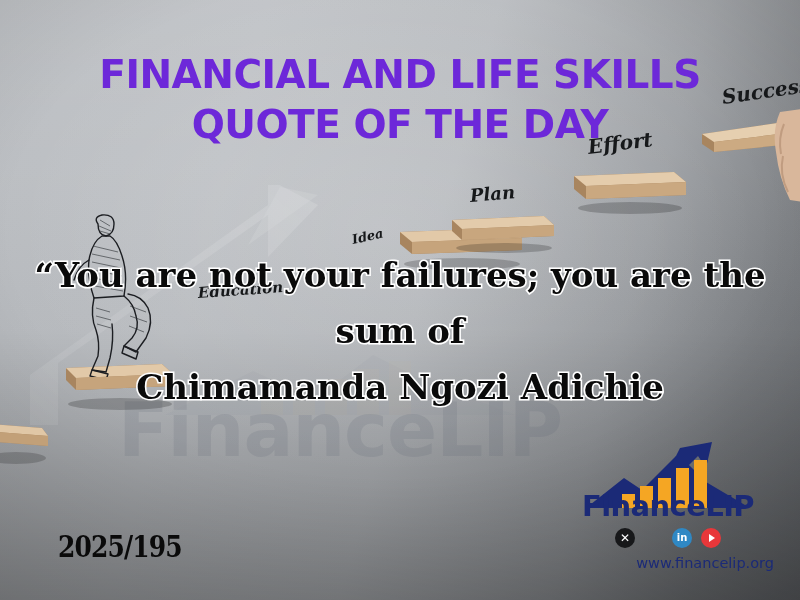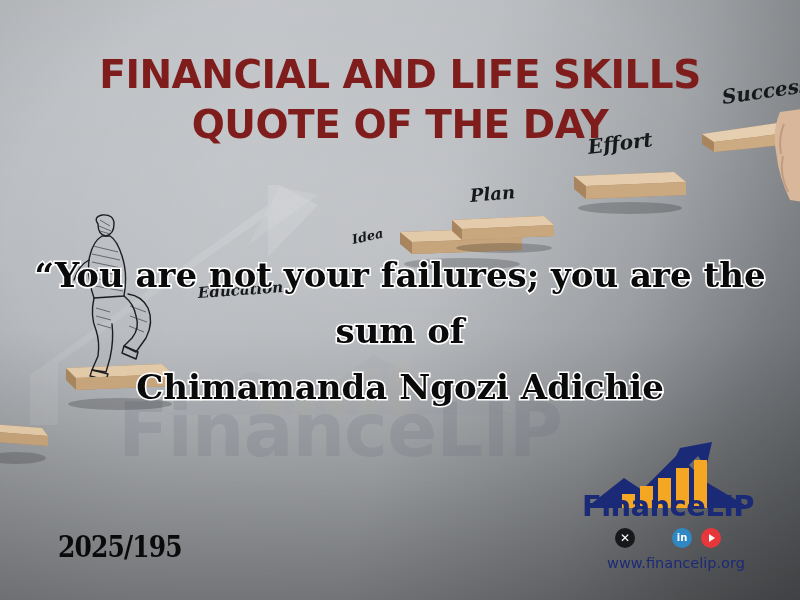--- a/index.html
+++ b/index.html
@@ -66,21 +66,21 @@
 
   
   .title{
     position:absolute; left:0; top:50px; width:800px;
     text-align:center;
     font-family:"DejaVu Sans", sans-serif;
     font-weight:700;
     font-size:39px;
     line-height:50px;
     letter-spacing:-0.5px;
-    color:#7f1d1d;
+    color:#6d28d9;
     z-index:6;
   }
 
   
   .quote{
     position:absolute; left:8px; top:247px; width:784px;
     text-align:center;
     font-family:"DejaVu Serif", serif;
     font-weight:700;
     font-size:34px;
@@ -130,22 +130,22 @@
   }
   .soc-x  { background:#17181a; font-size:12px; }
   .soc-in { background:#2f88c4; font-size:10px; font-style:normal;margin-left:28px; }
   .soc-yt { background:#e8373a; }
   .soc-yt .tri{
     width:0;height:0;border-left:6px solid #fff;
     border-top:4px solid transparent;border-bottom:4px solid transparent;
     margin-left:1px;
   }
   .url{
-    position:absolute; left:8px; top:113px; width:100%;
-    text-align:center;
+    position:absolute; left:16px; top:113px; width:100%;
+    text-align:right;
     font-family:"DejaVu Sans", sans-serif;
     font-size:14.5px; font-weight:400;
     color:#1b2a77;
   }
 </style>
 </head>
 <body>
 
 <div class="photo-bg"></div>
 <div class="vignette"></div>

